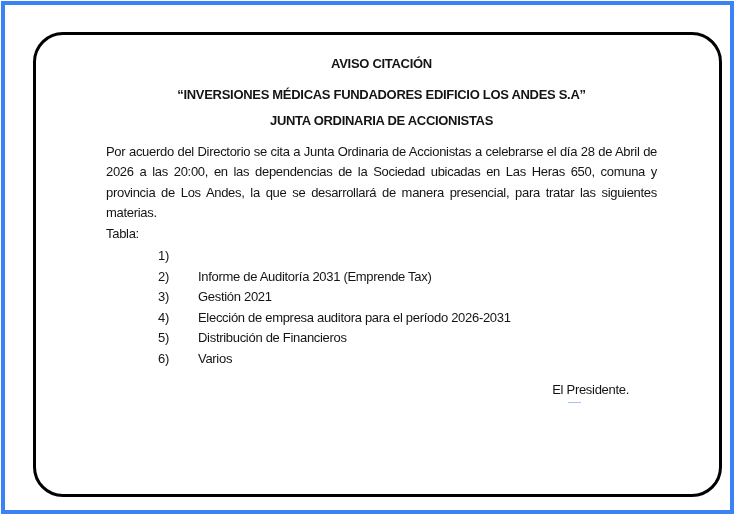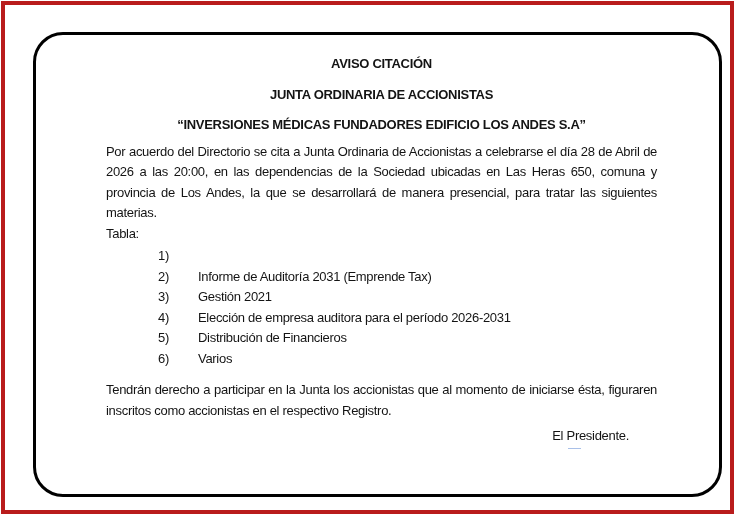--- a/index.html
+++ b/index.html
@@ -8,21 +8,21 @@
     position: relative;
     font-family: "Liberation Sans", sans-serif;
     color: #141414;
     font-size: 13px;
     letter-spacing: -0.3px;
     line-height: 20.5px;
   }
   .outer-frame {
     position: absolute;
     inset: 1px;
-    border: 4px solid #b91c1c;
+    border: 4px solid #3b82f6;
     background: #ffffff;
   }
   .inner-frame {
     position: absolute;
     left: 28px;
     top: 27px;
     width: 689px;
     height: 465px;
     border: 3px solid #000000;
     border-radius: 30px;
@@ -75,22 +75,22 @@
   }
 </style>
 </head>
 <body>
 
 <div class="outer-frame">
   <div class="inner-frame">
     <div class="content">
 
       <div class="doc-title">AVISO CITACIÓN</div>
+      <div class="doc-title company">“INVERSIONES MÉDICAS FUNDADORES EDIFICIO LOS ANDES S.A”</div>
       <div class="doc-title">JUNTA ORDINARIA DE ACCIONISTAS</div>
-      <div class="doc-title company">“INVERSIONES MÉDICAS FUNDADORES EDIFICIO LOS ANDES S.A”</div>
 
       <div class="intro-paragraph">Por acuerdo del Directorio se cita a Junta Ordinaria de Accionistas a celebrarse el día 28 de Abril de 2026 a las 20:00, en las dependencias de la Sociedad ubicadas en Las Heras 650, comuna y provincia de Los Andes, la que se desarrollará de manera presencial, para tratar las siguientes materias.</div>
 
       <div class="agenda-label">Tabla:</div>
 
       <div class="agenda-list">
         <div class="agenda-row">
           <span class="agenda-num">1)</span>
         </div>
         <div class="agenda-row">
@@ -108,19 +108,18 @@
         <div class="agenda-row">
           <span class="agenda-num">5)</span>
           <span class="agenda-text">Distribución de Financieros</span>
         </div>
         <div class="agenda-row">
           <span class="agenda-num">6)</span>
           <span class="agenda-text">Varios</span>
         </div>
       </div>
 
-      <div class="closing-paragraph">Tendrán derecho a participar en la Junta los accionistas que al momento de iniciarse ésta, figuraren inscritos como accionistas en el respectivo Registro.</div>
 
       <div class="signature-line"><span>El </span><span class="grammar-underline">Presidente</span><span>.</span></div>
 
     </div>
   </div>
 </div>
 
 </body></html>

